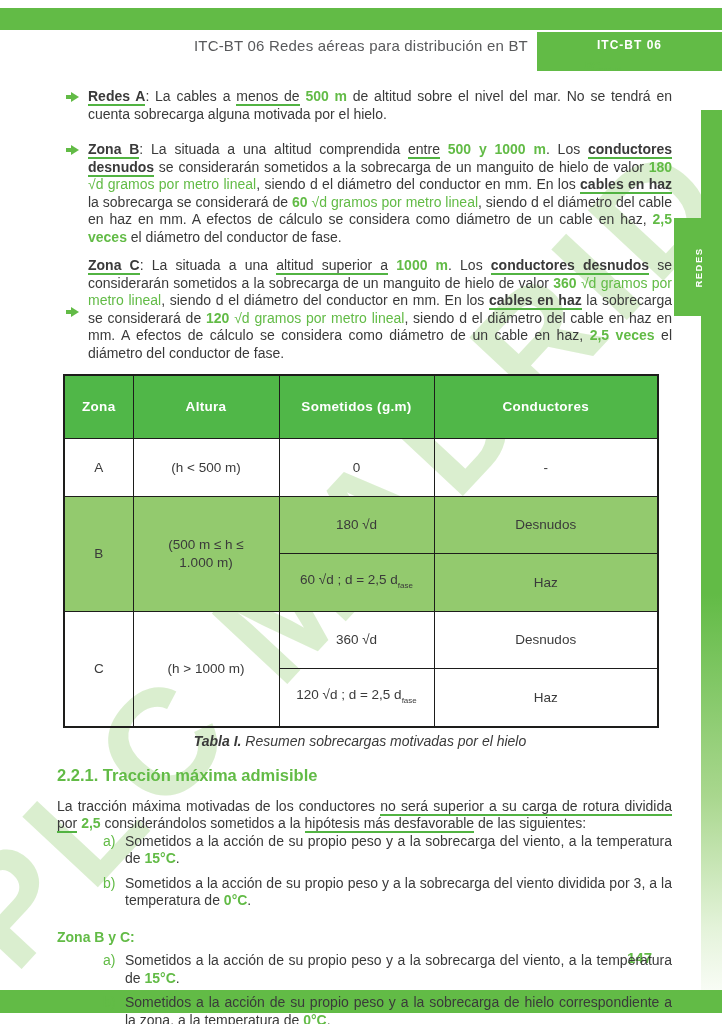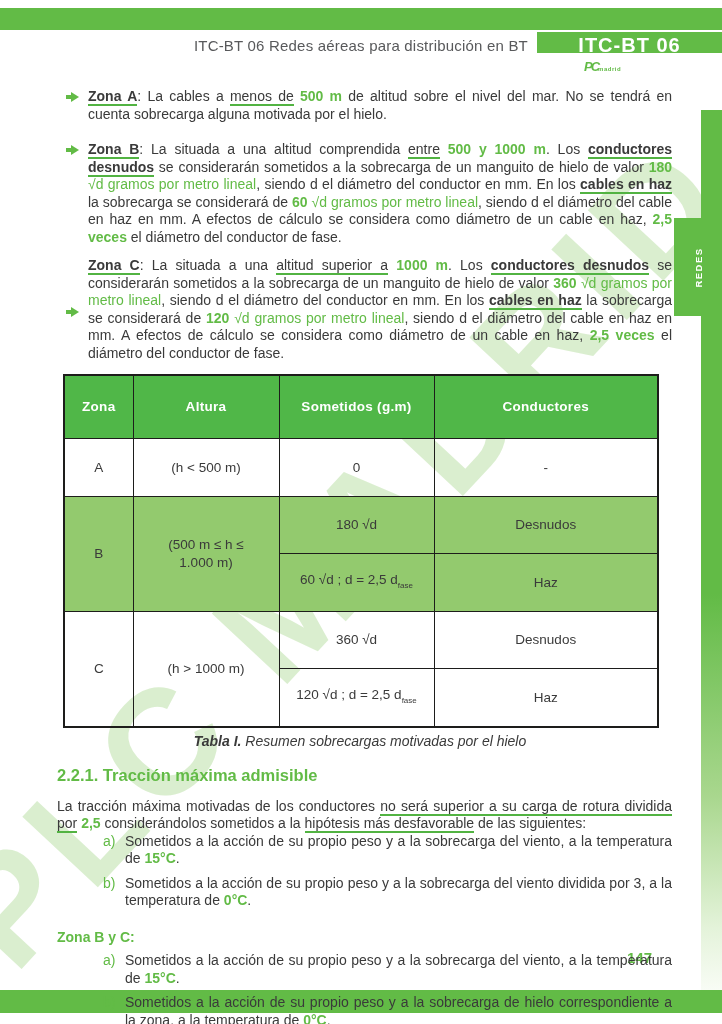--- a/index.html
+++ b/index.html
@@ -17,22 +17,22 @@
   }
   .page{position:absolute;inset:0;}
   
   .top-bar{position:absolute;left:0;top:8px;width:722px;height:22px;background:var(--green);}
   .bottom-bar{position:absolute;left:0;top:990px;width:722px;height:23px;background:var(--green);}
   .header-title{
     position:absolute;left:0;top:32px;width:528px;height:27px;line-height:27px;
     text-align:right;font-size:15px;color:#58595b;letter-spacing:.2px;
   }
   .header-badge{
-    position:absolute;left:537px;top:32px;width:185px;height:21px;line-height:27px;
-    background:var(--green);color:#fff;font-weight:bold;font-size:20px;
+    position:absolute;left:537px;top:32px;width:185px;height:39px;line-height:27px;
+    background:var(--green);color:#fff;font-weight:bold;font-size:12px;
     text-align:center;letter-spacing:1px;
   }
   .logo{position:absolute;left:584px;top:61px;color:var(--green);line-height:10px;white-space:nowrap;}
   .logo-mark{font-weight:bold;font-size:13px;font-style:italic;letter-spacing:-2px;}
   .logo-text{font-size:6px;font-weight:bold;letter-spacing:.5px;}
   .side-strip{
     position:absolute;left:701px;top:110px;width:21px;height:880px;
     background:linear-gradient(180deg,var(--green) 0%,var(--green) 55%,#a9d78e 78%,#e4f3da 93%,#f8fcf5 100%);
   }
   .side-tab{
@@ -105,21 +105,21 @@
 
   <div class="content">
 
     <div class="bullet mb18">
       <div class="bmark">
         <span class="arrow">
             <span class="astem"></span>
             <span class="ahead"></span>
           </span>
       </div>
-      <div class="btext"><span class="bu">Zona A</span><span>: La cables a </span><span class="u">menos de</span><span> </span><span class="g">500 m</span><span> de altitud sobre el nivel del mar. No se tendrá en cuenta sobrecarga alguna motivada por el hielo.</span></div>
+      <div class="btext"><span class="bu">Redes A</span><span>: La cables a </span><span class="u">menos de</span><span> </span><span class="g">500 m</span><span> de altitud sobre el nivel del mar. No se tendrá en cuenta sobrecarga alguna motivada por el hielo.</span></div>
     </div>
 
     <div class="bullet mb11">
       <div class="bmark">
         <span class="arrow">
             <span class="astem"></span>
             <span class="ahead"></span>
           </span>
       </div>
       <div class="btext"><span class="bu">Zona B</span><span>: La situada a una altitud comprendida </span><span class="u">entre</span><span> </span><span class="g">500 y 1000 m</span><span>. Los </span><span class="bu">conductores desnudos</span><span> se considerarán sometidos a la sobrecarga de un manguito de hielo de valor </span><span class="g">180</span><span class="gl"> √d gramos por metro lineal</span><span>, siendo d el diámetro del conductor en mm. En los </span><span class="bu">cables en haz</span><span> la sobrecarga se considerará de </span><span class="g">60</span><span class="gl"> √d gramos por metro lineal</span><span>, siendo d el diámetro del cable en haz en mm. A efectos de cálculo se considera como diámetro de un cable en haz, </span><span class="g">2,5 veces</span><span> el diámetro del conductor de fase.</span></div>

